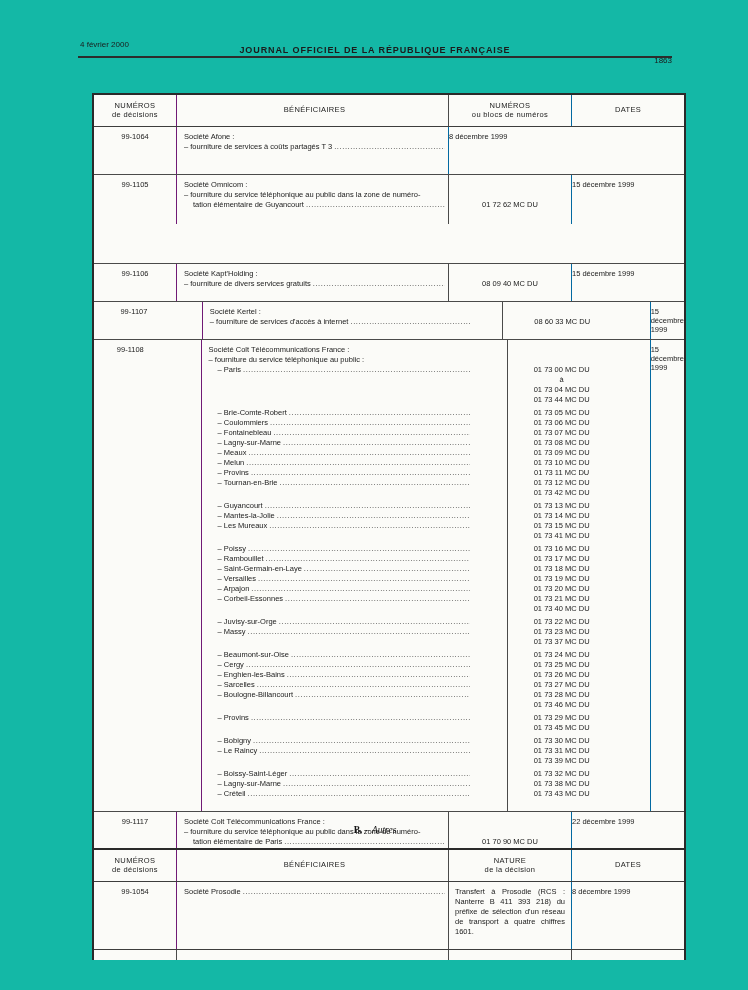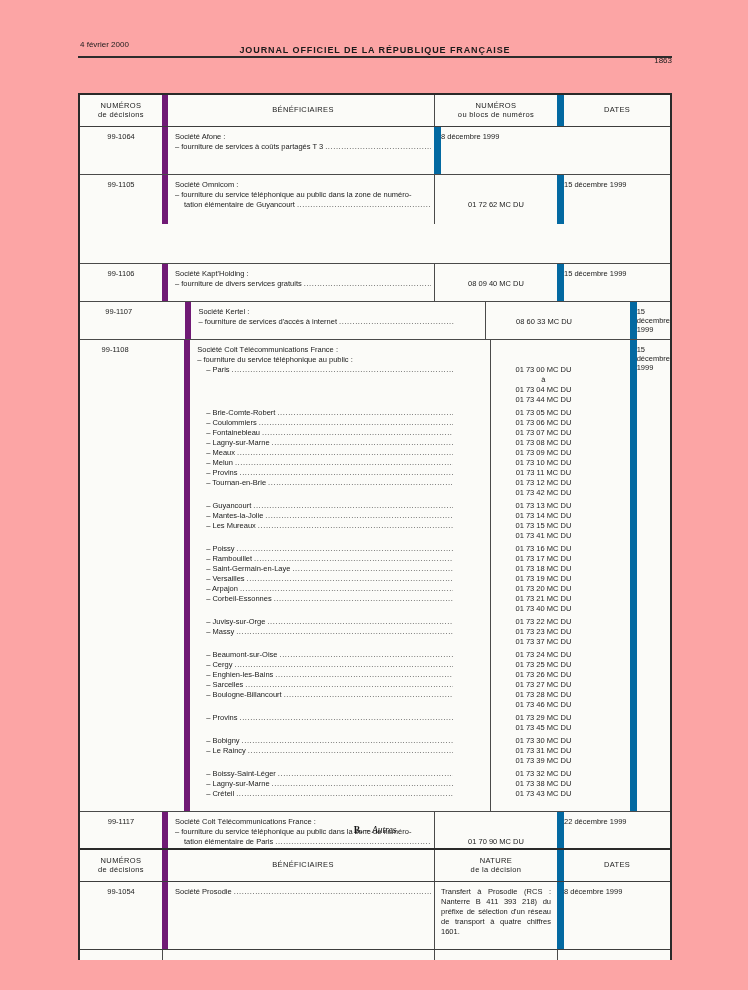--- a/index.html
+++ b/index.html
@@ -1,37 +1,37 @@
 <!DOCTYPE html>
 <html><head>
 <meta charset="utf-8">
 <style>
   html,body{margin:0;padding:0;background:#e8e8e8;}
-  .page{position:relative;width:748px;height:990px;background:#fca5a5;margin:0 auto;
+  .page{position:relative;width:748px;height:990px;background:#14b8a6;margin:0 auto;
         font-family:"Liberation Sans","DejaVu Sans",sans-serif;color:#1b1b1b;overflow:hidden;}
   
   .masthead{position:absolute;left:78px;top:38px;width:594px;height:14px;}
   .mh-date{position:absolute;left:2px;top:2px;font-size:8px;}
   .mh-title{position:absolute;left:0;right:0;top:7px;text-align:center;font-size:9px;font-weight:700;letter-spacing:.9px;}
   .mh-page{position:absolute;right:0;top:18px;font-size:8px;}
   .masthead-rule{position:absolute;left:78px;top:56px;width:594px;height:2px;background:#2c2c2c;}
   
-  .jtable{position:absolute;left:78px;width:594px;border:2px solid #2a2a2a;box-sizing:border-box;background:#fbfbf8;}
+  .jtable{position:absolute;left:92px;width:594px;border:2px solid #2a2a2a;box-sizing:border-box;background:#fbfbf8;}
   .t1{top:93px;}
   .t2{top:848px;border-bottom:none;}
   .thead{display:flex;min-height:32px;box-sizing:border-box;border-bottom:1px solid #3d3d3d;}
   .th{display:flex;flex-direction:column;justify-content:center;text-align:center;
       font-size:7px;letter-spacing:.35px;line-height:8.5px;box-sizing:border-box;padding:2px;}
   .row{display:flex;border-top:1px solid #4a4a4a;box-sizing:border-box;}
   .thead + .row, #t1body .row:first-child{border-top:none;}
   .cell{box-sizing:border-box;padding-top:5px;padding-bottom:4px;}
   .c1{width:82px;text-align:center;font-size:7.5px;}
-  .c2{width:272px;border-left:6px solid #701a75;padding-left:7px;padding-right:3px;font-size:7.5px;}
+  .c2{width:272px;border-left:1px solid #701a75;padding-left:7px;padding-right:3px;font-size:7.5px;}
   .c3{width:123px;border-left:1px solid #4a4a4a;text-align:center;font-size:7.5px;}
-  .c4{flex:1;border-left:7px solid #0369a1;font-size:7.5px;}
+  .c4{flex:1;border-left:1px solid #0369a1;font-size:7.5px;}
   #t1body .row:nth-of-type(1){min-height:47px;}
   #t1body .row:nth-of-type(2){min-height:50px;}
   #t1body .row:nth-of-type(3){min-height:38px;margin-top:39px;}
   #t1body .row:nth-of-type(4){min-height:38px;gap:28px;}
   #t1body .row:nth-of-type(5){min-height:472px;gap:34px;}
   #t1body .row:nth-of-type(6){min-height:52px;}
   .line{display:flex;align-items:baseline;line-height:10px;min-height:10px;white-space:nowrap;}
   .line.i2{padding-left:9px;}
   .line.g,.nline.g{margin-top:3px;}
   .nline{line-height:10px;min-height:10px;}

